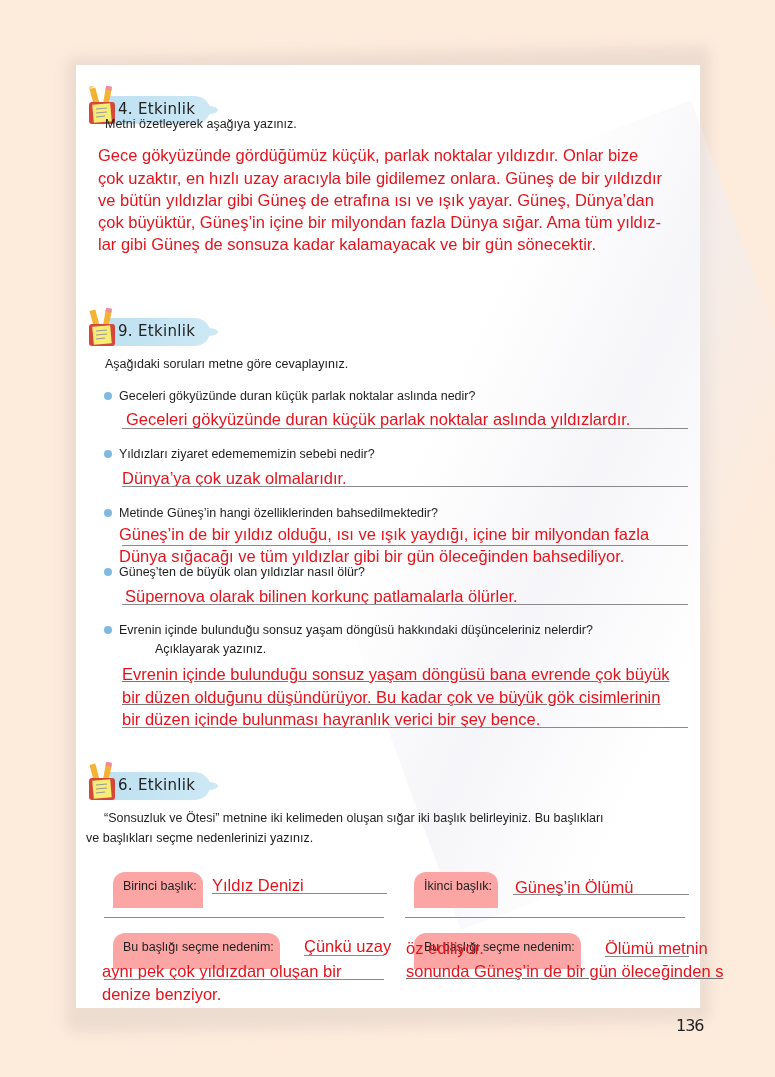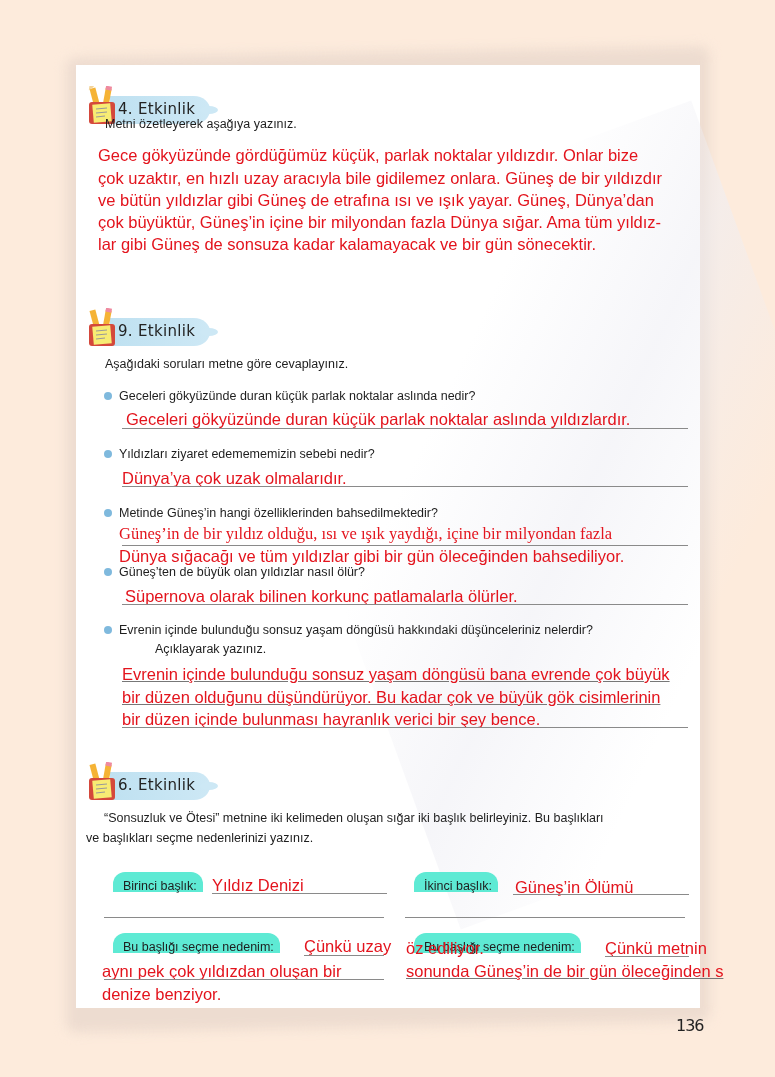--- a/index.html
+++ b/index.html
@@ -9,21 +9,21 @@
   .header { position:absolute; height:34px; }
   .header .pill { position:absolute; left:30px; top:4px; width:100px; height:28px; background:linear-gradient(90deg,#bfe1f1,#cde8f5); border-radius:0 16px 16px 0 / 0 14px 14px 0; }
   .header .pill-tail { position:absolute; left:120px; top:14px; width:18px; height:8px; border-radius:50%; background:#cde8f5; }
   .header .title { position:absolute; left:38px; top:8px; font-size:15px; color:#222; letter-spacing:0.3px; font-family:"DejaVu Sans", sans-serif; font-weight:normal; }
   .header .icon { position:absolute; left:6px; top:-6px; width:32px; height:42px; }
   .instr { position:absolute; font-size:12.5px; color:#1e1e1e; }
   .hand { position:absolute; color:#e3141d; font-size:16.5px; line-height:22.5px; font-family:"Liberation Sans", sans-serif; white-space:nowrap; }
   .q { position:absolute; font-size:12.5px; color:#1e1e1e; white-space:nowrap; }
   .q .dot { display:inline-block; width:8px; height:8px; border-radius:50%; background:#7fb9dd; margin-right:7px; vertical-align:middle; position:relative; top:-1px; }
   .line { position:absolute; height:1px; background:#8a8a8a; }
-  .tag { position:absolute; height:20px; background:#5eead4; border-radius:12px 12px 0 0; font-size:12.5px; color:#1e1e1e; line-height:28px; padding:0 6px 0 10px; white-space:nowrap; }
+  .tag { position:absolute; height:36px; background:#fca5a5; border-radius:12px 12px 0 0; font-size:12.5px; color:#1e1e1e; line-height:28px; padding:0 6px 0 10px; white-space:nowrap; }
   .pagenum { position:absolute; left:676px; top:1016px; font-size:16px; color:#222; font-family:"DejaVu Sans", sans-serif; letter-spacing:-1px; }
   .watermark { position:absolute; left:250px; top:100px; width:500px; height:700px; background:linear-gradient(135deg, rgba(240,240,245,0.0) 30%, rgba(238,238,244,0.55) 50%, rgba(240,240,245,0) 70%); transform:rotate(-20deg); pointer-events:none; }
 </style>
 </head>
 <body>
 
 <div class="shadow"></div>
 <div class="page">
   <div class="watermark"></div>
 </div>
@@ -70,21 +70,21 @@
 
 <div class="q" style="left:104px;top:389px;"><span class="dot"></span><span>Geceleri gökyüzünde duran küçük parlak noktalar aslında nedir?</span></div>
 <div class="hand" style="left:126px;top:408px;">Geceleri gökyüzünde duran küçük parlak noktalar aslında yıldızlardır.</div>
 <div class="line" style="left:122px;top:428px;width:566px;"></div>
 
 <div class="q" style="left:104px;top:447px;"><span class="dot"></span><span>Yıldızları ziyaret edemememizin sebebi nedir?</span></div>
 <div class="hand" style="left:122px;top:467px;">Dünya’ya çok uzak olmalarıdır.</div>
 <div class="line" style="left:122px;top:486px;width:566px;"></div>
 
 <div class="q" style="left:104px;top:506px;"><span class="dot"></span><span>Metinde Güneş’in hangi özelliklerinden bahsedilmektedir?</span></div>
-<div class="hand" style="left:119px;top:523px;font-family:Liberation Serif, serif;">Güneş’in de bir yıldız olduğu, ısı ve ışık yaydığı, içine bir milyondan fazla</div>
+<div class="hand" style="left:119px;top:523px;">Güneş’in de bir yıldız olduğu, ısı ve ışık yaydığı, içine bir milyondan fazla</div>
 <div class="line" style="left:122px;top:545px;width:566px;"></div>
 <div class="hand" style="left:119px;top:545px;">Dünya sığacağı ve tüm yıldızlar gibi bir gün öleceğinden bahsediliyor.</div>
 
 <div class="q" style="left:104px;top:565px;"><span class="dot"></span><span>Güneş’ten de büyük olan yıldızlar nasıl ölür?</span></div>
 <div class="hand" style="left:125px;top:585px;">Süpernova olarak bilinen korkunç patlamalarla ölürler.</div>
 <div class="line" style="left:122px;top:604px;width:566px;"></div>
 
 <div class="q" style="left:104px;top:623px;"><span class="dot"></span><span>Evrenin içinde bulunduğu sonsuz yaşam döngüsü hakkındaki düşünceleriniz nelerdir?</span></div>
 <div class="q" style="left:123px;top:642px;margin-left:32px;">Açıklayarak yazınız.</div>
 <div class="hand" style="left:122px;top:663px;text-decoration:underline;text-decoration-color:#777;">Evrenin içinde bulunduğu sonsuz yaşam döngüsü bana evrende çok büyük</div>
@@ -119,18 +119,18 @@
 <div class="line" style="left:304px;top:955px;width:80px;"></div>
 <div class="hand" style="left:102px;top:960px;">aynı pek çok yıldızdan oluşan bir</div>
 <div class="line" style="left:104px;top:979px;width:280px;"></div>
 <div class="hand" style="left:102px;top:983px;">denize benziyor.</div>
 
 <div class="tag" style="left:414px;top:872px;">İkinci başlık:</div>
 <div class="hand" style="left:515px;top:876px;">Güneş’in Ölümü</div>
 <div class="line" style="left:513px;top:894px;width:176px;"></div>
 <div class="line" style="left:405px;top:917px;width:280px;"></div>
 <div class="tag" style="left:414px;top:933px;">Bu başlığı seçme nedenim:</div>
-<div class="hand" style="left:605px;top:937px;">Çünkü metnin</div>
+<div class="hand" style="left:605px;top:937px;">Ölümü metnin</div>
 <div class="line" style="left:605px;top:956px;width:84px;"></div>
 <div class="hand" style="left:406px;top:960px;text-decoration:underline;text-decoration-color:#777;">sonunda Güneş’in de bir gün öleceğinden s</div>
 <div class="hand" style="left:406px;top:937px;">öz ediliyor.</div>
 
 <div class="pagenum">136</div>
 
 </body></html>

